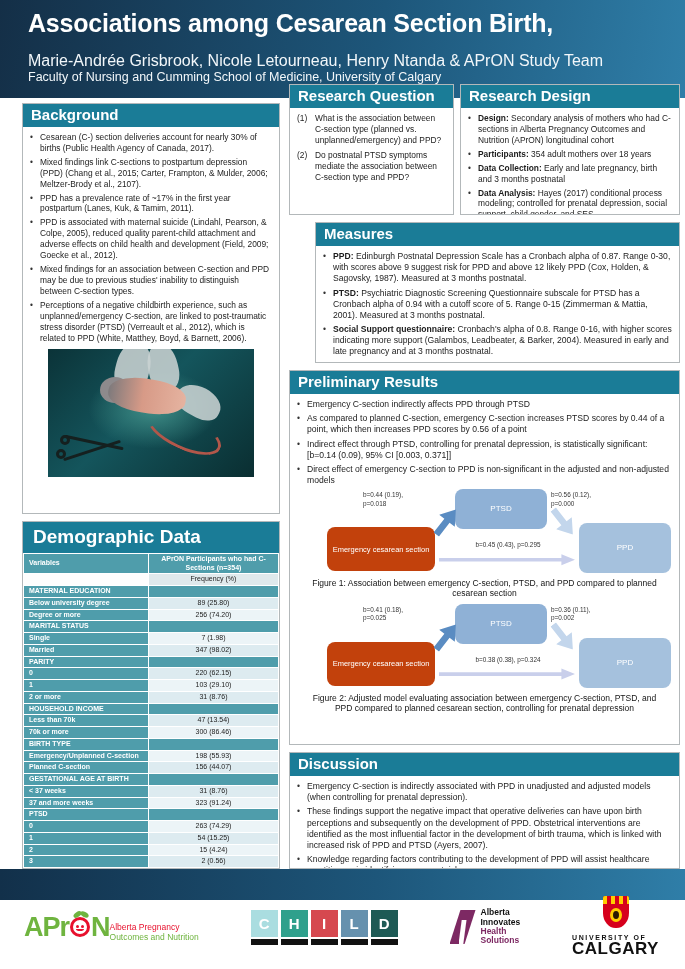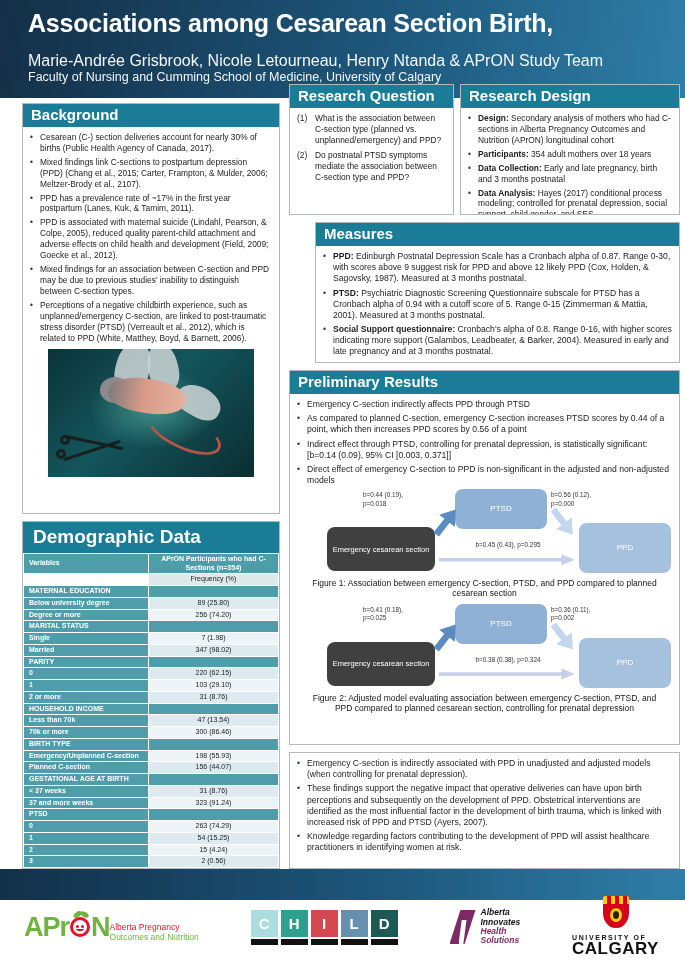--- a/index.html
+++ b/index.html
@@ -76,21 +76,21 @@
   tr.sub td.value { background:#dfe9ec; text-align:center; color:#222; }
   tr.section td { background:#4f9dab; color:#fff; font-weight:bold; }
   tr.data td.label, tr.mean td.label { background:#4f9dab; color:#fff; font-weight:bold; }
   tr.data td.value { background:#ddebf0; text-align:center; color:#222; }
   tr.data:nth-child(even) td.value { background:#ecf4f7; }
   
   .figure { margin-top:2px; }
   .stage { position:relative; width:375px; height:86px; margin:0 auto; }
   .fbox { position:absolute; border-radius:8px; color:#fff; display:flex; align-items:center;
     justify-content:center; text-align:center; font-size:7.5px; line-height:1.25; padding:2px; }
-  .fb-exp { left:30px; top:38px; width:108px; height:44px; background:#404040; }
+  .fb-exp { left:30px; top:38px; width:108px; height:44px; background:#c2410c; }
   .fb-med { left:158px; top:0; width:92px; height:40px; background:#8fb1d6; font-size:8px; }
   .fb-out { left:282px; top:34px; width:92px; height:50px; background:#a5c1dd; font-size:8px; }
   .flabel { position:absolute; font-size:6.4px; line-height:1.35; color:#333; }
   .fl-a { left:66px; top:2px; width:72px; }
   .fl-b { left:254px; top:2px; width:72px; }
   .fl-c { left:148px; top:52px; width:126px; text-align:center; }
   .arrow { position:absolute; clip-path:polygon(0 35%,55% 35%,55% 5%,100% 50%,55% 95%,55% 65%,0 65%); }
   .ar-a { left:133px; top:22px; width:32px; height:22px; background:#5a8cc2; transform:rotate(-52deg); }
   .ar-b { left:250px; top:22px; width:32px; height:22px; background:#c3d6ec; transform:rotate(52deg); }
   .ar-c { left:142px; top:64px; width:136px; height:13px; background:#c9cfeb;
@@ -117,21 +117,21 @@
   .child .blk { width:27px; text-align:center; }
   .child .sq { width:27px; height:27px; color:#fff; font-weight:bold; font-size:15px; line-height:27px; }
   .child .strip { width:27px; height:6px; background:#111; margin-top:2px; }
   .c1 { background:#aadde0; } .c2 { background:#2fa08c; } .c3 { background:#d6484f; }
   .c4 { background:#6691ae; } .c5 { background:#1e5a55; }
   
   .ai { display:flex; align-items:center; gap:5px; }
   .ai-icon { width:26px; height:34px; background:#7d2963; clip-path:polygon(42% 0,100% 0,58% 100%,0 100%); position:relative; }
   .ai-icon::after { content:""; position:absolute; left:9px; top:10px; width:8px; height:24px; background:#fff;
     clip-path:polygon(40% 0,100% 0,60% 100%,0 100%); }
-  .ai-txt { font-size:8.5px; line-height:1.1; font-weight:bold;font-style:italic; }
+  .ai-txt { font-size:8.5px; line-height:1.1; font-weight:bold; }
   .ai-txt .blk { color:#111; } .ai-txt .pur { color:#7d2963; }
   
   .uc { display:flex; align-items:center; gap:6px;flex-direction:column; }
   .uc-shield { width:26px; height:32px; background:#d6001c; border-radius:2px 2px 48% 48%; overflow:hidden; position:relative; }
   .uc-shield .band2 { height:8px; background:repeating-linear-gradient(90deg,#ffcd00 0 4px,#d6001c 4px 8px); }
   .uc-shield .blob { position:absolute; left:7px; top:12px; width:12px; height:14px; background:#ffcd00; border-radius:50%; }
   .uc-shield .blob::after { content:""; position:absolute; left:3px; top:3px; width:6px; height:8px; background:#2a1a00; border-radius:50%; }
   .uc-txt .small { font-size:7px; font-weight:bold; letter-spacing:1.6px; color:#111; }
   .uc-txt .big { font-size:17px; font-weight:bold; letter-spacing:0.5px; color:#111; line-height:0.95; }
 </style>
@@ -478,20 +478,21 @@
             <div class="arrow ar-b"></div>
             <div class="flabel fl-c">b=0.38 (0.38), p=0.324</div>
             <div class="arrow ar-c"></div>
           </div>
           <div class="caption">Figure 2: Adjusted model evaluating association between emergency C-section, PTSD, and PPD compared to planned cesarean section, controlling for prenatal depression</div>
         </div>
       </div>
     </section>
 
     <section class="panel p-di lg">
+      <div class="bar">Discussion</div>
       <div class="pbody">
 
           <div class="bullet">
             <span class="dot">•</span>
             <span class="btext">Emergency C-section is indirectly associated with PPD in unadjusted and adjusted models (when controlling for prenatal depression).</span>
           </div>
 
           <div class="bullet">
             <span class="dot">•</span>
             <span class="btext">These findings support the negative impact that operative deliveries can have upon birth perceptions and subsequently on the development of PPD.  Obstetrical interventions are identified as the most influential factor in the development of birth trauma, which is linked with increased risk of PPD and PTSD (Ayers, 2007).</span>

